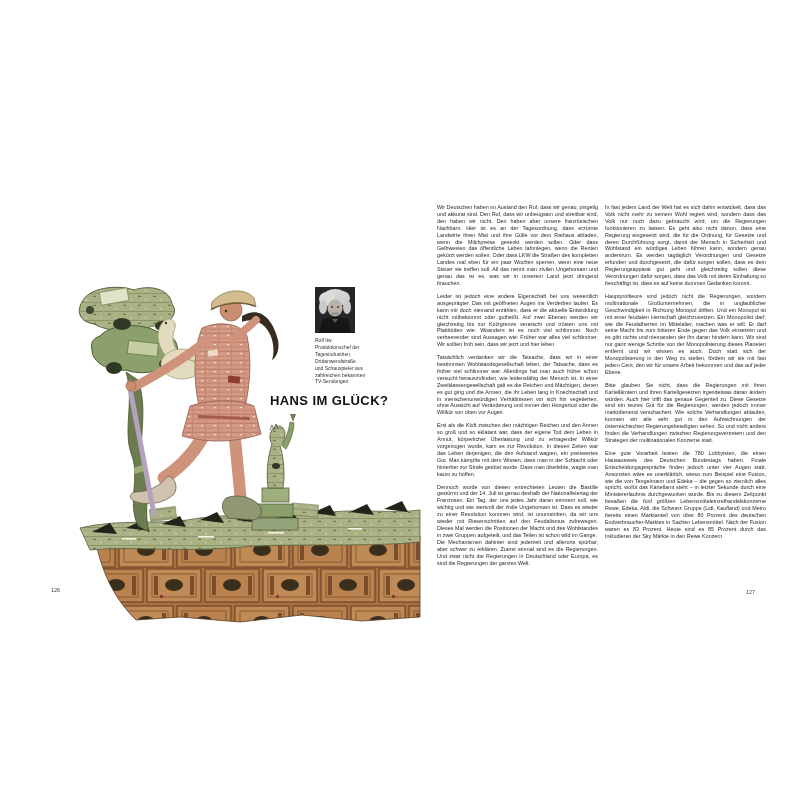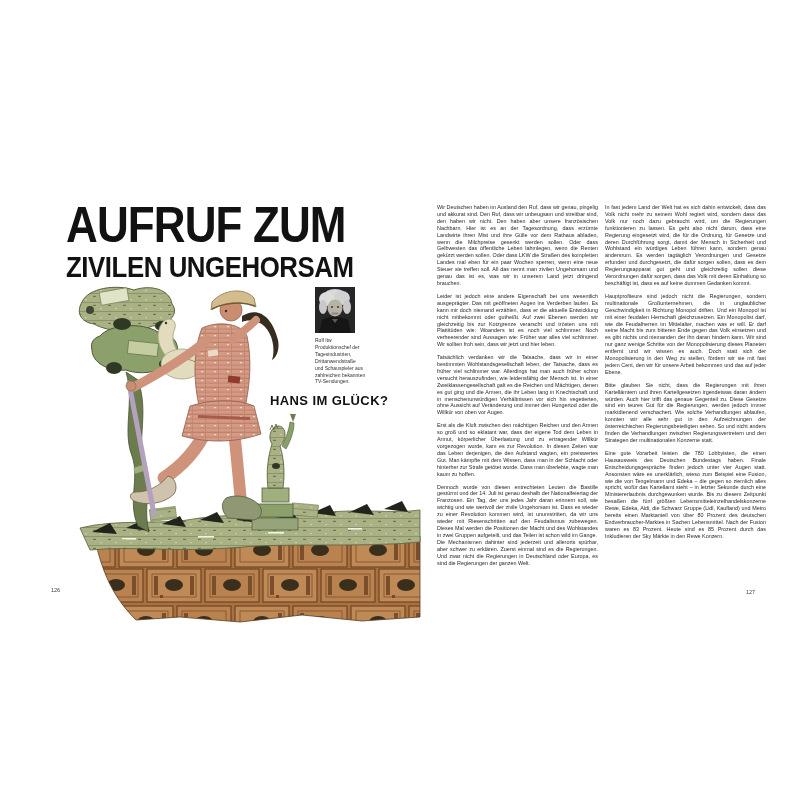--- a/index.html
+++ b/index.html
@@ -28,24 +28,20 @@
   .col p{margin:0 0 6px 0;}
   .col p.flush{margin-bottom:0;}
   .col1{left:437px;}
   .col2{left:605px;}
 </style>
 </head>
 <body>
 
 <div class="spread">
 
-  <div class="headline">
-    <span class="l1">AUFRUF ZUM</span><br>
-    <span class="l2">ZIVILEN UNGEHORSAM</span>
-  </div>
 
   <svg class="portrait" viewBox="0 0 40 46" aria-hidden="true">
     <rect x="0" y="0" width="40" height="46" fill="#262626"></rect>
     <ellipse cx="20" cy="8" rx="11" ry="6" fill="#d8d8d8"></ellipse>
     <ellipse cx="12" cy="12" rx="8" ry="7" fill="#dcdcdc"></ellipse>
     <ellipse cx="27" cy="11" rx="8" ry="7" fill="#d2d2d2"></ellipse>
     <ellipse cx="8" cy="20" rx="4" ry="7" fill="#c9c9c9"></ellipse>
     <ellipse cx="32" cy="20" rx="4" ry="7" fill="#c9c9c9"></ellipse>
     <ellipse cx="20" cy="21" rx="7.5" ry="8.5" fill="#b9b2a6"></ellipse>
     <circle cx="17" cy="20" r="1" fill="#3a362f"></circle>

